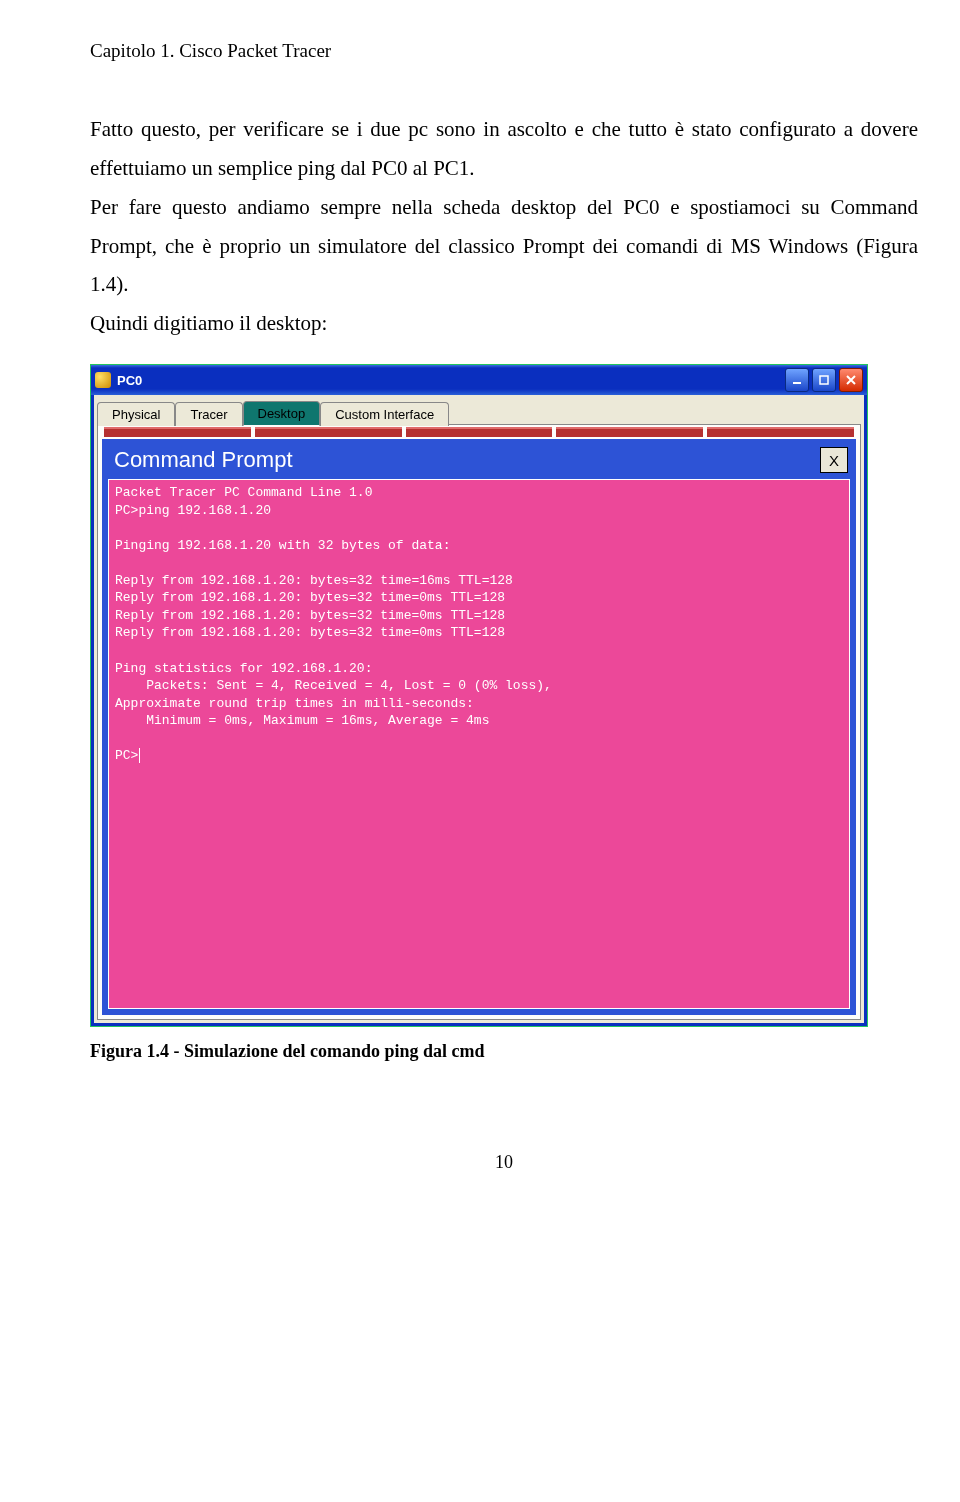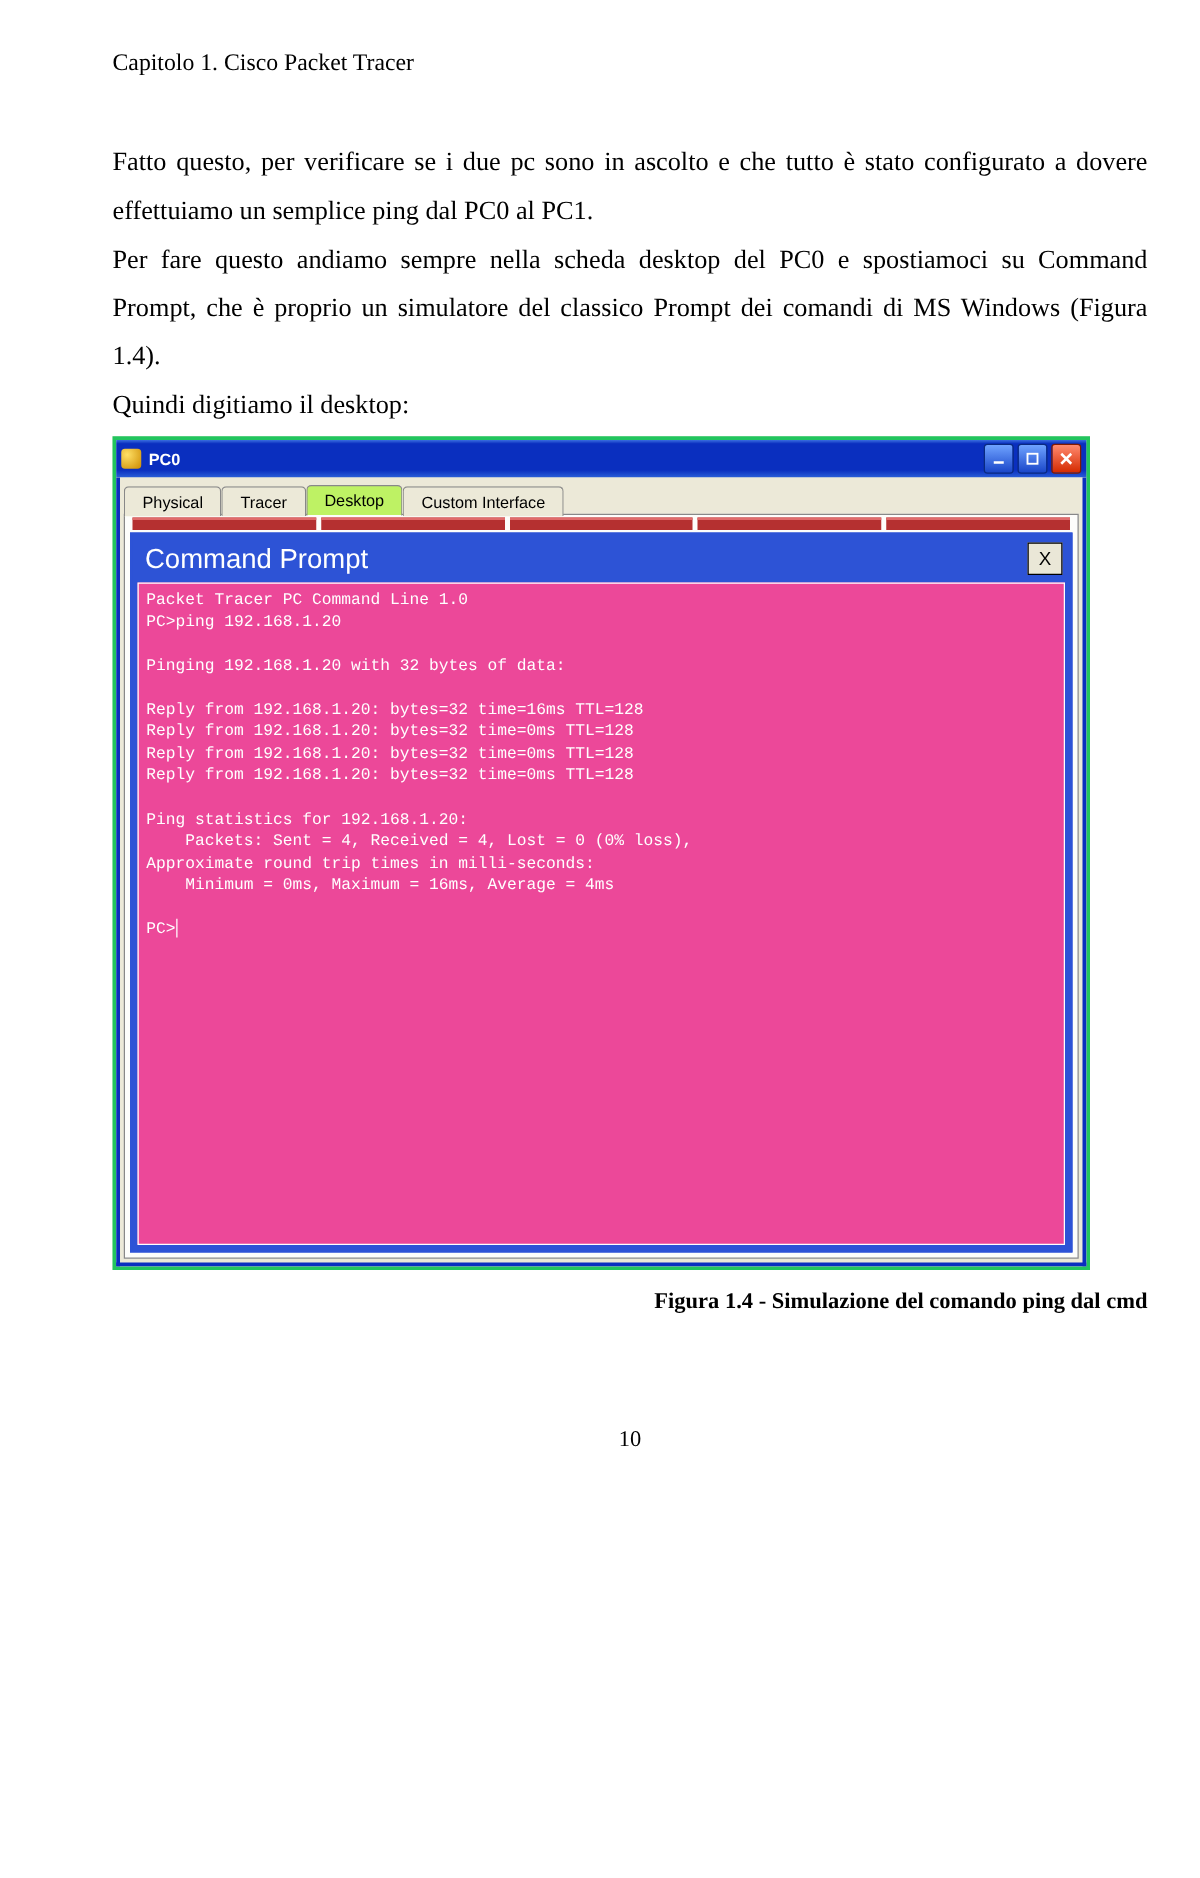--- a/index.html
+++ b/index.html
@@ -27,22 +27,22 @@
   .body-text + .body-text { margin-top: 0; }
   .cmd-heading {
     font-family: "Courier New", Courier, monospace;
     font-weight: bold;
     font-size: 21px;
     margin-top: 28px;
     margin-bottom: 30px;
   }
   
   .win {
-    margin-top: 6px;
-    border: 3px solid #22c55e;
+    margin-top: 21px;
+    border: 1px solid #22c55e;
     background: #ece9d8;
     font-family: Tahoma, Arial, sans-serif;
     font-size: 13px;
     width: 776px;
   }
   .titlebar {
     background: linear-gradient(#3a6ee0, #0a2fbf 10%, #0a2fbf 80%, #2a5fd8);
     color: #fff;
     height: 30px;
     display: flex;
@@ -86,21 +86,21 @@
     border-bottom: none;
     border-radius: 4px 4px 0 0;
     padding: 4px 14px 4px 14px;
     font-size: 13px;
     margin-right: 0px;
     color: #000;
     position: relative;
     top: 1px;
   }
   .tab.active {
-    background: #bef264;
+    background: #0f766e;
     border-bottom: 1px solid #fdfdfb;
     z-index: 2;
   }
   .tab-panel {
     border: 1px solid #888;
     background: #fdfdfb;
     padding: 2px;
   }
   
   .red-strip {
@@ -140,21 +140,21 @@
     color: #fff;
     font-family: "Courier New", Courier, monospace;
     font-size: 13px;
     line-height: 1.35;
     white-space: pre;
     padding: 4px 6px;
     min-height: 520px;
     border: 1px solid #fff;
   }
   .caption {
-    text-align: right;
+    text-align: left;
     font-size: 18px;
     font-weight: bold;
     margin-top: 14px;
   }
   .pagenum {
     text-align: center;
     font-size: 18px;
     margin-top: 90px;
   }
   .cursor { border-left: 1px solid #fff; margin-left:1px;}

